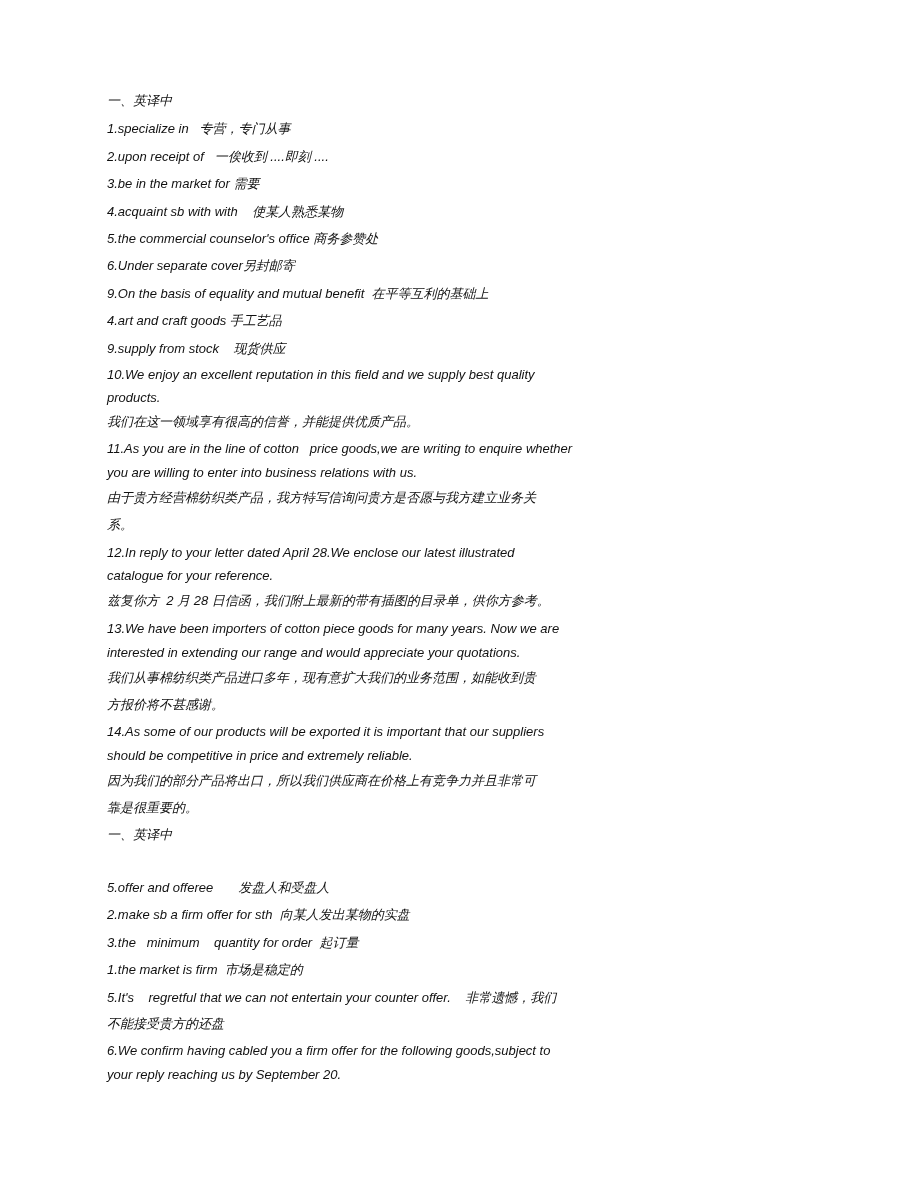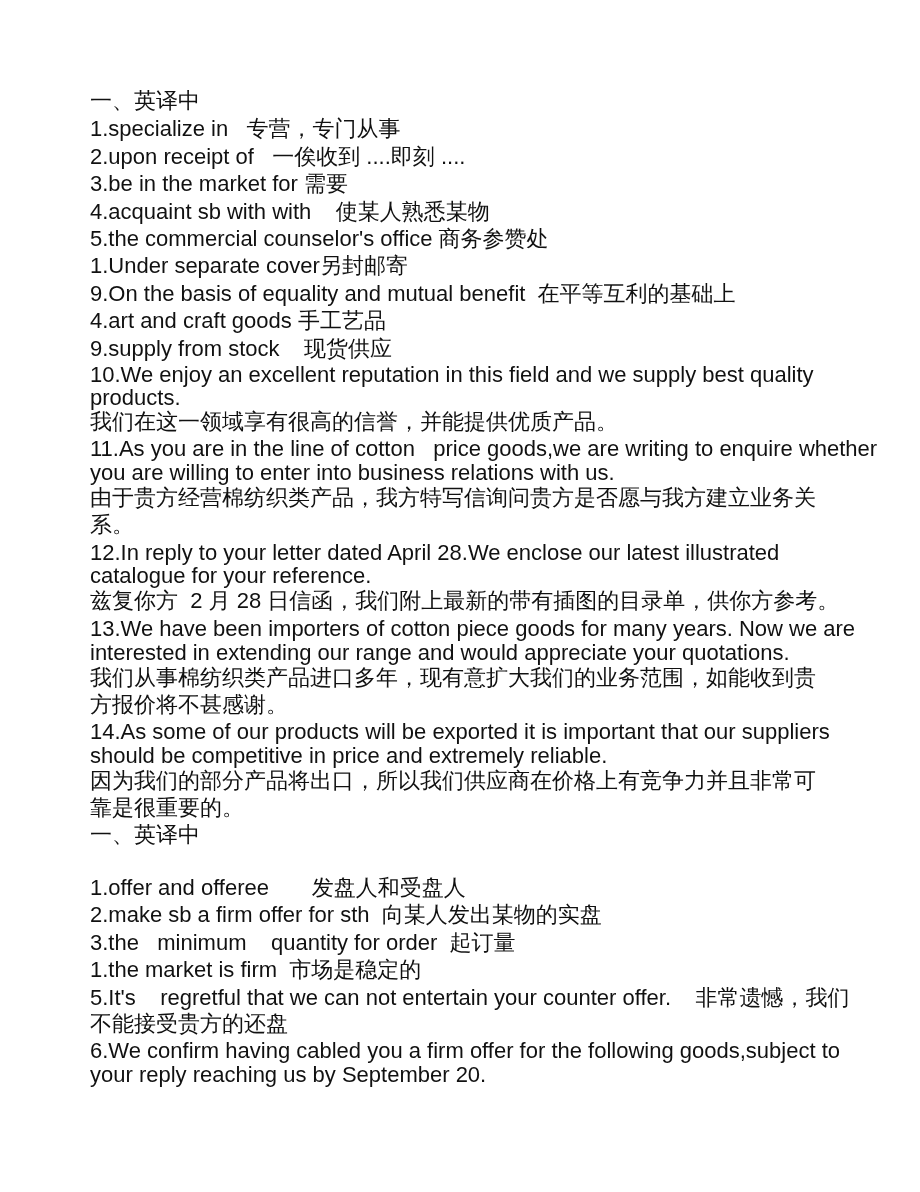--- a/index.html
+++ b/index.html
@@ -1,30 +1,30 @@
 <!DOCTYPE html>
 <html><head>
 <meta charset="utf-8">
 <style>
   html, body { margin: 0; padding: 0; background: #ffffff; }
   body { width: 920px; height: 1192px; position: relative; overflow: hidden;
          font-family: "Liberation Sans", "DejaVu Sans", sans-serif; color: #111111; }
-  .line { position: absolute; left: 90px; font-size: 22px; white-space: pre; line-height: 22px; }
+  .line { position: absolute; left: 107px; font-size: 13px; white-space: pre; line-height: 22px; font-style: italic; }
 </style>
 </head>
 <body>
 
 <div>
   <div class="line" style="top:90px">一、英译中</div>
   <div class="line" style="top:118px">1.specialize in   专营，专门从事</div>
   <div class="line" style="top:146px">2.upon receipt of   一俟收到 ....即刻 ....</div>
   <div class="line" style="top:173px">3.be in the market for 需要</div>
   <div class="line" style="top:201px">4.acquaint sb with with    使某人熟悉某物</div>
   <div class="line" style="top:228px">5.the commercial counselor's office 商务参赞处</div>
-  <div class="line" style="top:255px">1.Under separate cover另封邮寄</div>
+  <div class="line" style="top:255px">6.Under separate cover另封邮寄</div>
   <div class="line" style="top:283px">9.On the basis of equality and mutual benefit  在平等互利的基础上</div>
   <div class="line" style="top:310px">4.art and craft goods 手工艺品</div>
   <div class="line" style="top:338px">9.supply from stock    现货供应</div>
   <div class="line" style="top:364px">10.We enjoy an excellent reputation in this field and we supply best quality</div>
   <div class="line" style="top:387px">products.</div>
   <div class="line" style="top:411px">我们在这一领域享有很高的信誉，并能提供优质产品。</div>
   <div class="line" style="top:438px">11.As you are in the line of cotton   price goods,we are writing to enquire whether</div>
   <div class="line" style="top:462px">you are willing to enter into business relations with us.</div>
   <div class="line" style="top:487px">由于贵方经营棉纺织类产品，我方特写信询问贵方是否愿与我方建立业务关</div>
   <div class="line" style="top:514px">系。</div>
@@ -34,21 +34,21 @@
   <div class="line" style="top:618px">13.We have been importers of cotton piece goods for many years. Now we are</div>
   <div class="line" style="top:642px">interested in extending our range and would appreciate your quotations.</div>
   <div class="line" style="top:667px">我们从事棉纺织类产品进口多年，现有意扩大我们的业务范围，如能收到贵</div>
   <div class="line" style="top:694px">方报价将不甚感谢。</div>
   <div class="line" style="top:721px">14.As some of our products will be exported it is important that our suppliers</div>
   <div class="line" style="top:745px">should be competitive in price and extremely reliable.</div>
   <div class="line" style="top:770px">因为我们的部分产品将出口，所以我们供应商在价格上有竞争力并且非常可</div>
   <div class="line" style="top:797px">靠是很重要的。</div>
   <div class="line" style="top:824px">一、英译中</div>
 
-  <div class="line" style="top:877px">1.offer and offeree       发盘人和受盘人</div>
+  <div class="line" style="top:877px">5.offer and offeree       发盘人和受盘人</div>
   <div class="line" style="top:904px">2.make sb a firm offer for sth  向某人发出某物的实盘</div>
   <div class="line" style="top:932px">3.the   minimum    quantity for order  起订量</div>
   <div class="line" style="top:959px">1.the market is firm  市场是稳定的</div>
   <div class="line" style="top:987px">5.It's    regretful that we can not entertain your counter offer.    非常遗憾，我们</div>
   <div class="line" style="top:1013px">不能接受贵方的还盘</div>
   <div class="line" style="top:1040px">6.We confirm having cabled you a firm offer for the following goods,subject to</div>
   <div class="line" style="top:1064px">your reply reaching us by September 20.</div>
 </div>
 
 </body></html>

